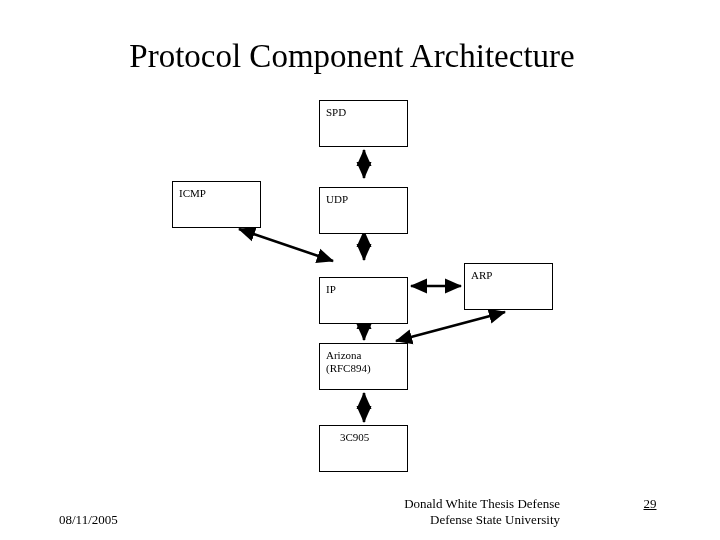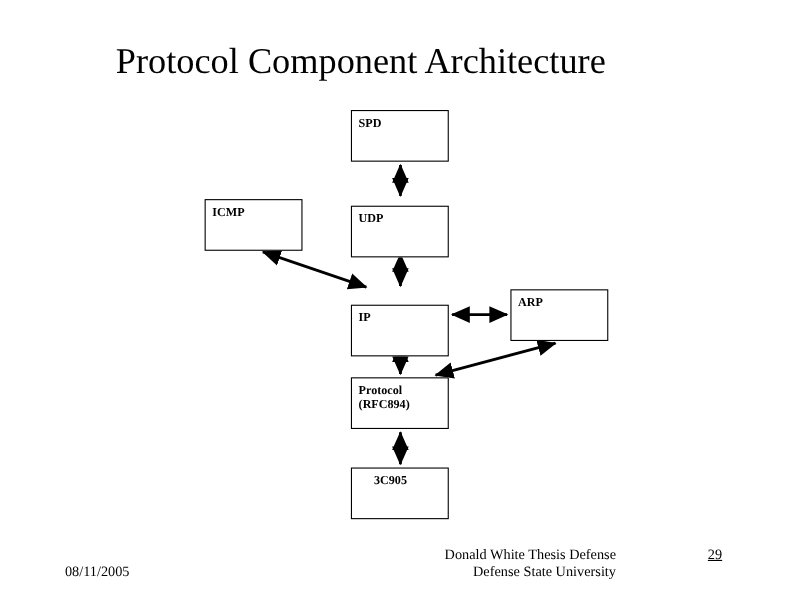--- a/index.html
+++ b/index.html
@@ -22,29 +22,29 @@
     left: 0;
     top: 36px;
     width: 656px;
     text-align: center;
     font-family: "Liberation Serif", "DejaVu Serif", serif;
     font-size: 33px;
     line-height: 40px;
     font-weight: 400;
     color: #000000;
     white-space: nowrap;
+    padding-left: 24px;
   }
   
   #diagram {
     position: absolute;
     left: 0;
     top: 0;
     width: 584px;
     height: 495px;
-    font-weight: bold;
   }
   #arrow-layer {
     position: absolute;
     left: 0;
     top: 0;
     width: 720px;
     height: 495px;
     pointer-events: none;
   }
   .node-box {
@@ -123,29 +123,29 @@
 
       <line x1="364" y1="313" x2="364" y2="340" stroke="#000000" stroke-width="2.6" marker-start="url(#ah-start)" marker-end="url(#ah)"></line>
 
       <line x1="505" y1="312" x2="396" y2="341" stroke="#000000" stroke-width="2.6" marker-start="url(#ah-start)" marker-end="url(#ah)"></line>
 
       <line x1="364" y1="393" x2="364" y2="422" stroke="#000000" stroke-width="2.6" marker-start="url(#ah-start)" marker-end="url(#ah)"></line>
     </svg>
 
     <div class="node-box" style="left:319px; top:100px; width:89px; height:47px;">SPD</div>
 
-    <div class="node-box" style="left:186px; top:181px; width:89px; height:47px;">ICMP</div>
+    <div class="node-box" style="left:172px; top:181px; width:89px; height:47px;">ICMP</div>
 
     <div class="node-box" style="left:319px; top:187px; width:89px; height:47px;">UDP</div>
 
     <div class="node-box" style="left:319px; top:277px; width:89px; height:47px;">IP</div>
 
     <div class="node-box" style="left:464px; top:263px; width:89px; height:47px;">ARP</div>
 
-    <div class="node-box" style="left:319px; top:343px; width:89px; height:47px;">Protocol
+    <div class="node-box" style="left:319px; top:343px; width:89px; height:47px;">Arizona
 (RFC894)</div>
 
     <div class="node-box" style="left:319px; top:425px; width:89px; height:47px;padding-left:20px;">3C905</div>
 
   </div>
 
   <div id="footer">
     <div class="footer-text" id="footer-date">08/11/2005</div>
     <div class="footer-text" id="footer-center">
       <span>Donald White Thesis Defense</span>

